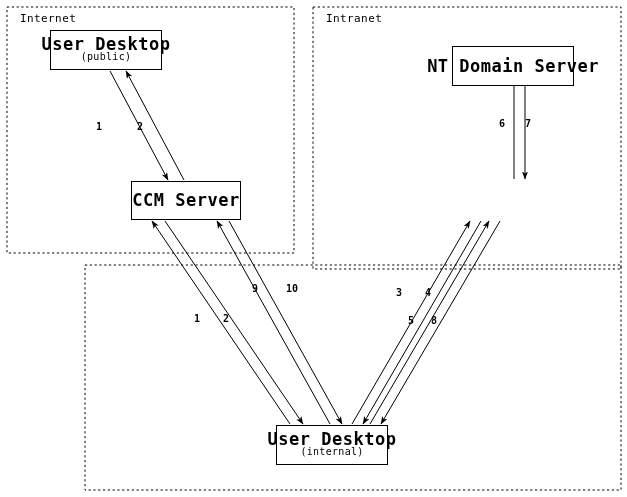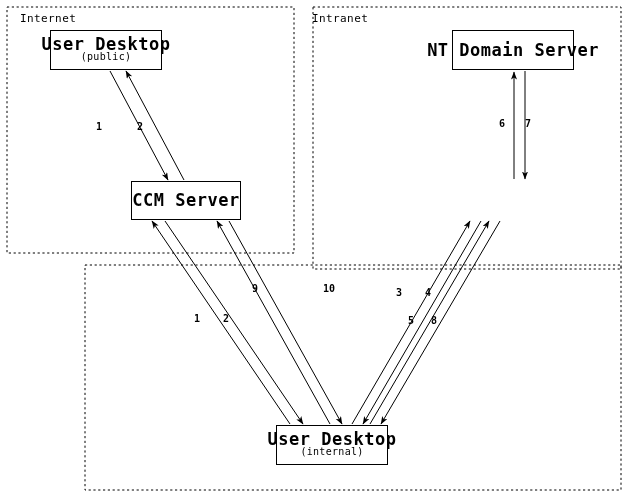--- a/index.html
+++ b/index.html
@@ -126,47 +126,47 @@
 
     <g>
       <line x1="370" y1="424" x2="489" y2="221" stroke="#000000" stroke-width="1" marker-end="url(#arrowhead)"></line>
     </g>
     <g>
       <line x1="500" y1="221" x2="381" y2="424" stroke="#000000" stroke-width="1" marker-end="url(#arrowhead)"></line>
     </g>
   </svg>
 
   <div class="zone-label" style="left:20px; top:12px;">Internet</div>
-  <div class="zone-label" style="left:312px; top:12px;">Intranet</div>
+  <div class="zone-label" style="left:326px; top:12px;">Intranet</div>
 
   <div class="node" style="left:50px; top:30px; width:112px; height:40px;">
     <div class="title">User Desktop</div>
     <div class="sub">(public)</div>
   </div>
 
   <div class="node" style="left:131px; top:181px; width:110px; height:39px;align-items:center;">
     <div class="title">CCM Server</div>
   </div>
 
-  <div class="node" style="left:452px; top:30px; width:122px; height:40px;">
+  <div class="node" style="left:452px; top:46px; width:122px; height:40px;">
     <div class="title">NT Domain Server</div>
   </div>
 
 
   <div class="node" style="left:276px; top:425px; width:112px; height:40px;">
     <div class="title">User Desktop</div>
     <div class="sub">(internal)</div>
   </div>
 
   <div class="edge-label" style="left:99px; top:126px;">1</div>
   <div class="edge-label" style="left:140px; top:126px;">2</div>
   <div class="edge-label" style="left:502px; top:123px;">6</div>
   <div class="edge-label" style="left:528px; top:123px;">7</div>
   <div class="edge-label" style="left:197px; top:318px;">1</div>
   <div class="edge-label" style="left:226px; top:318px;">2</div>
   <div class="edge-label" style="left:255px; top:288px;">9</div>
-  <div class="edge-label" style="left:292px; top:288px;margin-left:37px;">10</div>
+  <div class="edge-label" style="left:292px; top:288px;">10</div>
   <div class="edge-label" style="left:399px; top:292px;">3</div>
   <div class="edge-label" style="left:428px; top:292px;">4</div>
   <div class="edge-label" style="left:411px; top:320px;">5</div>
   <div class="edge-label" style="left:434px; top:320px;">8</div>
 
 </div>
 
 </body></html>

